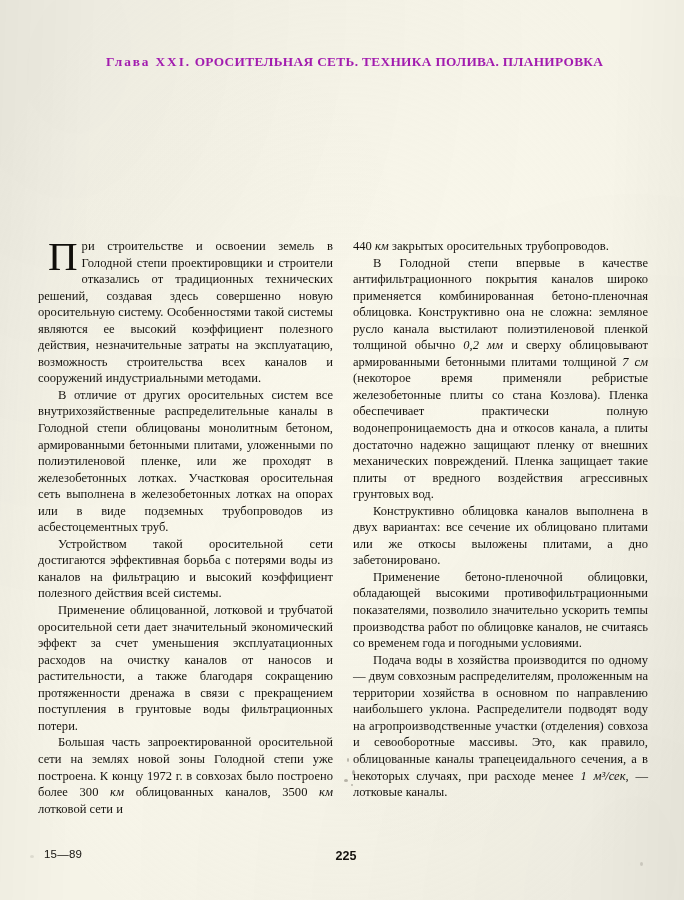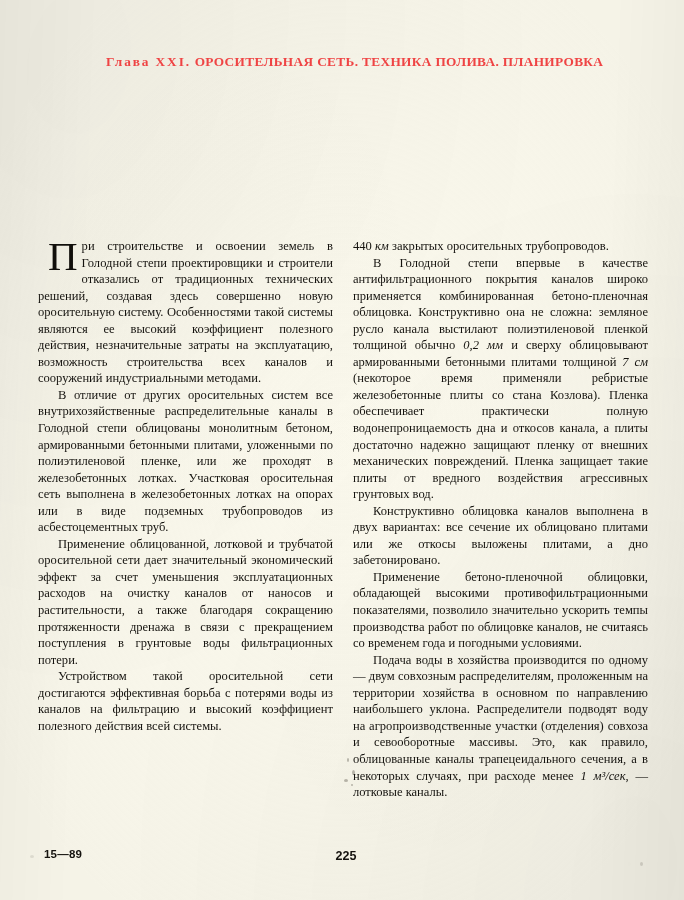--- a/index.html
+++ b/index.html
@@ -31,21 +31,21 @@
   #chapter-heading {
     position: absolute;
     left: 106px;
     top: 42px;
     width: 480px;
     text-align: center;
     font-weight: bold;
     font-size: 13.3px;
     line-height: 21px;
     letter-spacing: 0.35px;
-    color: #ef4444;
+    color: #a21caf;
   }
   #chapter-heading .spaced {
     letter-spacing: 1.9px;
   }
   .heading-line {
     display: block;
     white-space: nowrap;
   }
   #heading-line-2 {
     padding-left: 30px;
@@ -87,21 +87,21 @@
     font-family: "Liberation Serif", "DejaVu Serif", serif;
     color: #100e0a;
   }
   #first-para {
     text-indent: 0;
   }
   #signature-mark {
     position: absolute;
     left: 44px;
     top: 848px;
-    font-weight: bold;
+    font-weight: normal;
     font-size: 11.5px;
     letter-spacing: 0.2px;
     font-family: "Liberation Sans", sans-serif;
   }
   #page-number {
     position: absolute;
     left: 0;
     right: 0;
     top: 849px;
     text-align: center;
@@ -133,22 +133,23 @@
 
   <h1 id="chapter-heading">
     <span class="heading-line" id="heading-line-1"><span class="spaced">Глава XXI.</span> <span>ОРОСИТЕЛЬНАЯ  СЕТЬ. ТЕХНИКА ПОЛИВА. ПЛАНИРОВКА</span></span>
   </h1>
 
   <div id="columns">
 
     <div class="column" id="left-column">
       <p class="para" id="first-para"><span id="dropcap">П</span><span>ри строительстве и освоении земель в Голодной степи проектировщики и строители отказались от традиционных технических решений, создавая здесь совершенно новую оросительную систему. Особенностями такой системы являются ее высокий коэффициент полезного действия, незначительные затраты на эксплуатацию, возможность строительства всех каналов и сооружений индустриальными методами.</span></p>
       <p class="para">В отличие от других оросительных систем все внутрихозяйственные распределительные каналы в Голодной степи облицованы монолитным бетоном, армированными бетонными плитами, уложенными по полиэтиленовой пленке, или же проходят в железобетонных лотках. Участковая оросительная сеть выполнена в железобетонных лотках на опорах или в виде подземных трубопроводов из асбестоцементных труб.</p>
+      <p class="para">Устройством такой оросительной сети достигаются эффективная борьба с потерями воды из каналов на фильтрацию и высокий коэффициент полезного действия всей системы.</p>
       <p class="para">Применение облицованной, лотковой и трубчатой оросительной сети дает значительный экономический эффект за счет уменьшения эксплуатационных расходов на очистку каналов от наносов и растительности, а также благодаря сокращению протяженности дренажа в связи с прекращением поступления в грунтовые воды фильтрационных потери.</p>
-      <p class="para">Устройством такой оросительной сети достигаются эффективная борьба с потерями воды из каналов на фильтрацию и высокий коэффициент полезного действия всей системы.</p>
+      <p class="para">Большая часть запроектированной оросительной сети на землях новой зоны Голодной степи уже построена. К концу 1972 г. в совхозах было построено более 300 <em class="unit">км</em> облицованных каналов, 3500 <em class="unit">км</em> лотковой сети и</p>
     </div>
 
     <div class="column" id="right-column">
       <p class="para cont">440 <em class="unit">км</em> закрытых оросительных трубопроводов.</p>
       <p class="para">В Голодной степи впервые в качестве антифильтрационного покрытия каналов широко применяется комбинированная бетоно-пленочная облицовка. Конструктивно она не сложна: земляное русло канала выстилают полиэтиленовой пленкой толщиной обычно <em class="unit">0,2 мм</em> и сверху облицовывают армированными бетонными плитами толщиной <em class="unit">7 см</em> (некоторое время применяли ребристые железобетонные плиты со стана Козлова). Пленка обеспечивает практически полную водонепроницаемость дна и откосов канала, а плиты достаточно надежно защищают пленку от внешних механических повреждений. Пленка защищает такие плиты от вредного воздействия агрессивных грунтовых вод.</p>
       <p class="para">Конструктивно облицовка каналов выполнена в двух вариантах: все сечение их облицовано плитами или же откосы выложены плитами, а дно забетонировано.</p>
       <p class="para">Применение бетоно-пленочной облицовки, обладающей высокими противофильтрационными показателями, позволило значительно ускорить темпы производства работ по облицовке каналов, не считаясь со временем года и погодными условиями.</p>
       <p class="para">Подача воды в хозяйства производится по одному — двум совхозным распределителям, проложенным на территории хозяйства в основном по направлению наибольшего уклона. Распределители подводят воду на агропроизводственные участки (отделения) совхоза и севооборотные массивы. Это, как правило, облицованные каналы трапецеидального сечения, а в некоторых случаях, при расходе менее <em class="unit">1 м³/сек</em>, — лотковые каналы.</p>
     </div>
 

